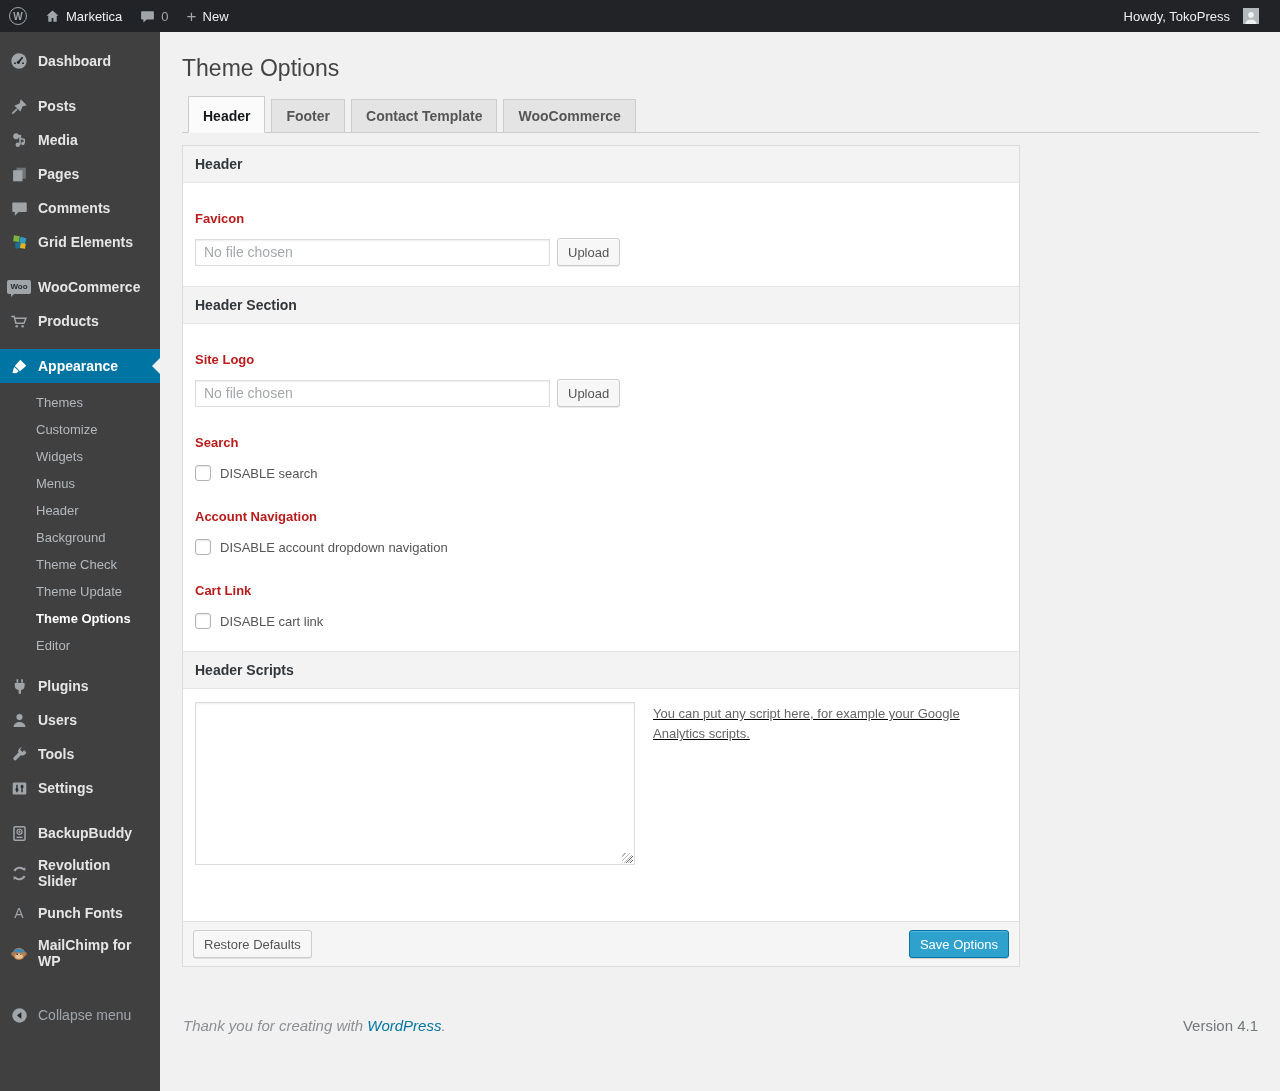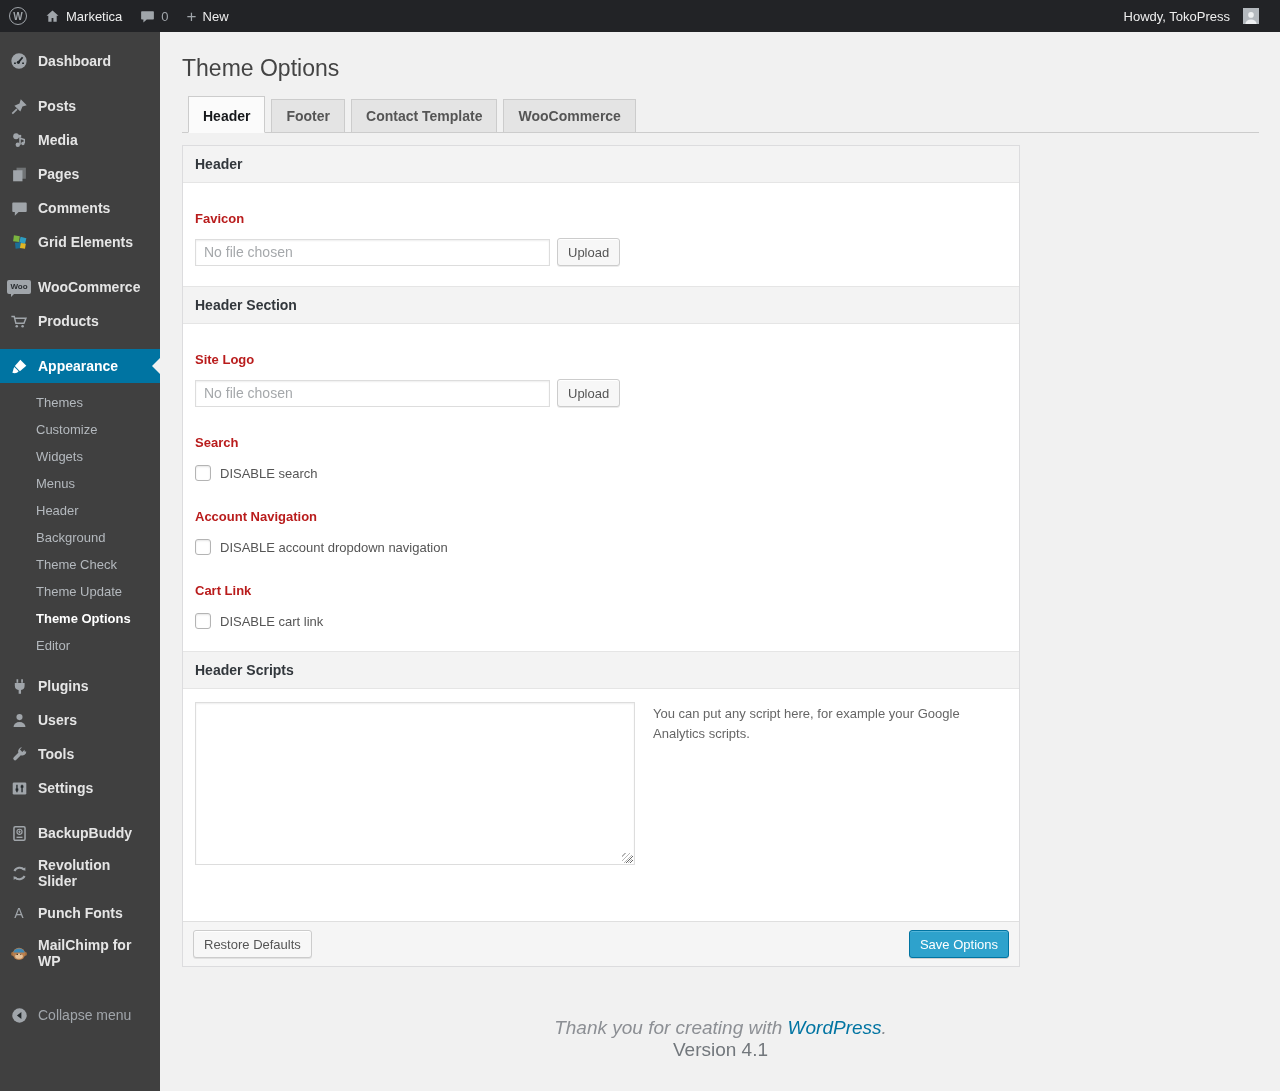--- a/index.html
+++ b/index.html
@@ -112,42 +112,42 @@
     background: #2ea2cc; border-color: #0074a2; color: #fff;
     box-shadow: inset 0 1px 0 rgba(120,200,230,.5), 0 1px 0 rgba(0,0,0,.15);
   }
   .check-row { display: flex; align-items: center; gap: 9px; margin-top: 15px; margin-bottom: 24px; }
   .wp-checkbox {
     appearance: none; -webkit-appearance: none; width: 16px; height: 16px;
     border: 1px solid #b4b4b4; border-radius: 3px; background: #fff;
     box-shadow: inset 0 1px 2px rgba(0,0,0,.1); cursor: pointer; margin: 0;
   }
   .check-label { font-size: 13px; color: #555; }
-  .script-row { display: flex; align-items: flex-start; gap: 18px; margin-top: 13px; padding-bottom: 52px; }
+  .script-row { display: flex; align-items: flex-start; gap: 18px; margin-top: 13px; padding-bottom: 52px; text-decoration: underline; }
   .ta-wrap { position: relative; }
   .script-area {
     width: 440px; height: 163px; border: 1px solid #ddd; background: #fff;
     box-shadow: inset 0 1px 2px rgba(0,0,0,.07); resize: both;
     font-family: inherit; font-size: 13px; padding: 6px;
   }
   .ta-grip {
     position: absolute; right: 3px; bottom: 6px; width: 10px; height: 10px;
     background: repeating-linear-gradient(135deg, transparent 0 2px, #b7b7b7 2px 3px);
     pointer-events: none;
   }
   .help-text { font-size: 13px; color: #666; width: 310px; line-height: 1.55; margin-top: 2px; }
   .action-bar {
     display: flex; justify-content: space-between; align-items: center;
     background: #f5f5f5; border-top: 1px solid #dfdfdf; padding: 8px 10px;
   }
 
   
   .page-footer {
     width: 1076px; display: flex; justify-content: space-between; align-items: center;
-    margin-top: 50px; font-size: 19px; padding-left: 1px; flex-direction: column;
+    margin-top: 50px; font-size: 15px; padding-left: 1px;
   }
   .thanks { color: #8c8f94; font-style: italic; }
   .thanks a { color: #0074a2; text-decoration: none; cursor: pointer; }
   .version { color: #72777c; }
 
   svg { display: block; }
 </style>
 </head>
 <body>
 

